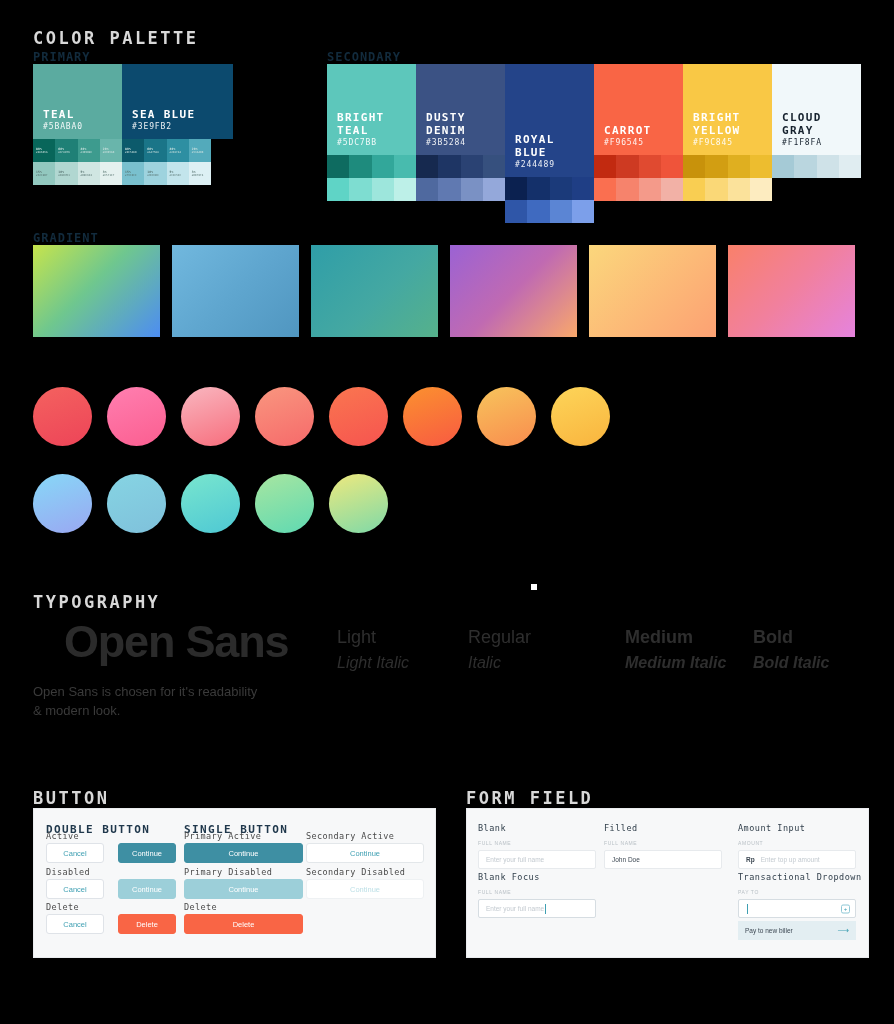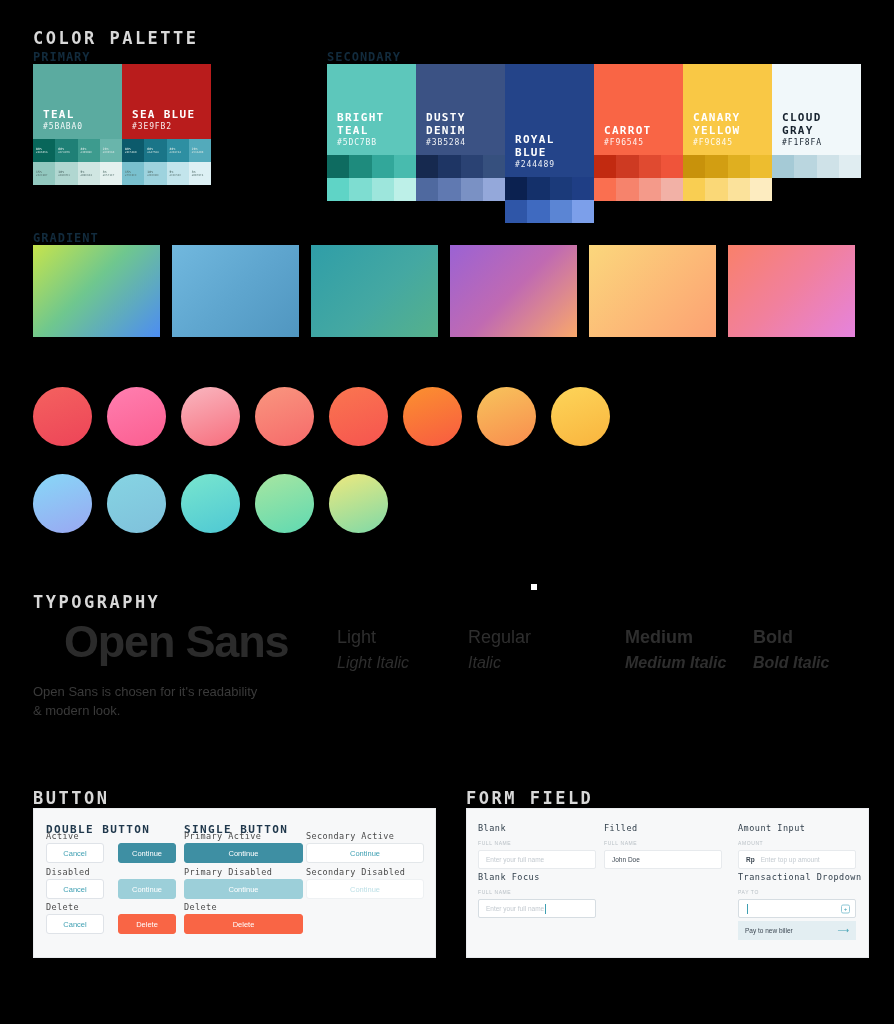--- a/index.html
+++ b/index.html
@@ -236,21 +236,21 @@
               <div class="tint-hex" style="color: rgb(85, 113, 110);">#D0E6E2</div>
             </div>
             <div class="tint" style="width: 22.25px; height: 23px; background: rgb(229, 241, 239);">
               <div class="tint-pct" style="color: rgb(85, 113, 110);">3%</div>
               <div class="tint-hex" style="color: rgb(85, 113, 110);">#E5F1EF</div>
             </div>
           </div>
         </div>
       </div>
       <div class="swatch">
-        <div class="swatch-main" style="width: 89px; height: 75px; background: #b91c1c;">
+        <div class="swatch-main" style="width: 111px; height: 75px; background: #0c4a6e;">
           <div class="sw-name">SEA BLUE</div>
           <div class="sw-hex">#3E9FB2</div>
         </div>
         <div class="tints">
           <div class="tint-row">
             <div class="tint" style="width: 22.25px; height: 23px; background: rgb(12, 90, 107);">
               <div class="tint-pct" style="color: rgb(207, 227, 224);">80%</div>
               <div class="tint-hex" style="color: rgb(207, 227, 224);">#0C5A6B</div>
             </div>
             <div class="tint" style="width: 22.25px; height: 23px; background: rgb(26, 117, 136);">
@@ -363,21 +363,21 @@
           <div class="tint-row">
             <div class="tint" style="width: 22.25px; height: 23px; background: rgb(250, 111, 80);"></div>
             <div class="tint" style="width: 22.25px; height: 23px; background: rgb(246, 131, 108);"></div>
             <div class="tint" style="width: 22.25px; height: 23px; background: rgb(244, 154, 138);"></div>
             <div class="tint" style="width: 22.25px; height: 23px; background: rgb(242, 177, 166);"></div>
           </div>
         </div>
       </div>
       <div class="swatch">
         <div class="swatch-main" style="width: 89px; height: 91px; background: rgb(249, 200, 69);">
-          <div class="sw-name">CANARY YELLOW</div>
+          <div class="sw-name">BRIGHT YELLOW</div>
           <div class="sw-hex">#F9C845</div>
         </div>
         <div class="tints">
           <div class="tint-row">
             <div class="tint" style="width: 22.25px; height: 23px; background: rgb(200, 146, 11);"></div>
             <div class="tint" style="width: 22.25px; height: 23px; background: rgb(210, 158, 18);"></div>
             <div class="tint" style="width: 22.25px; height: 23px; background: rgb(223, 175, 32);"></div>
             <div class="tint" style="width: 22.25px; height: 23px; background: rgb(237, 189, 47);"></div>
           </div>
           <div class="tint-row">

